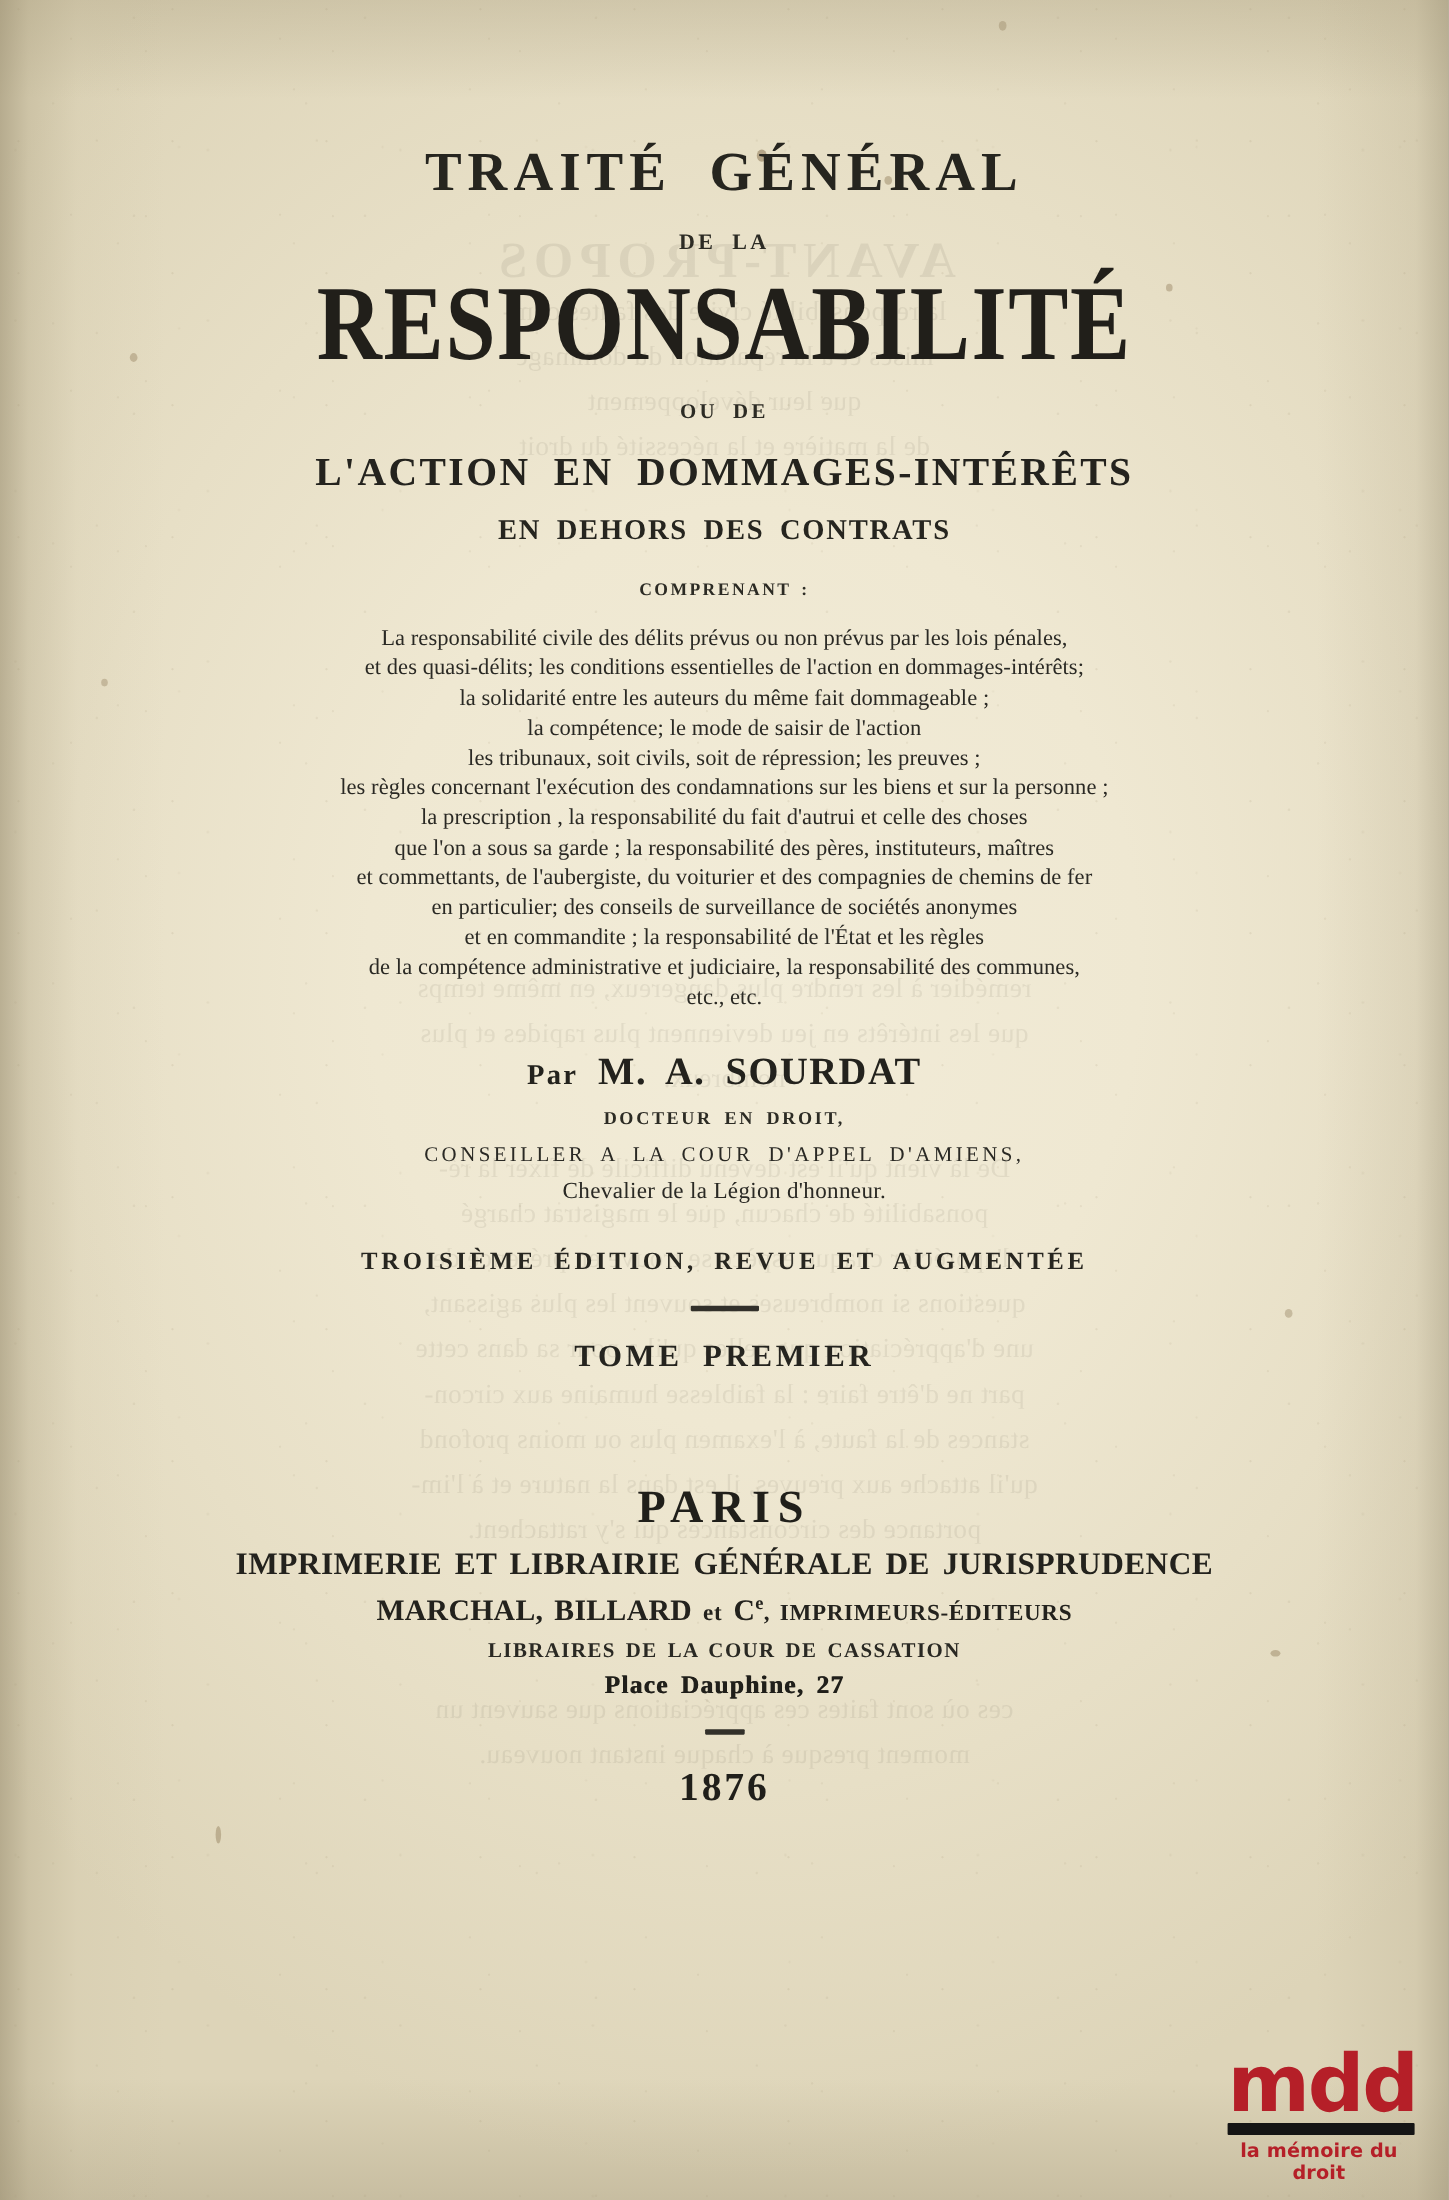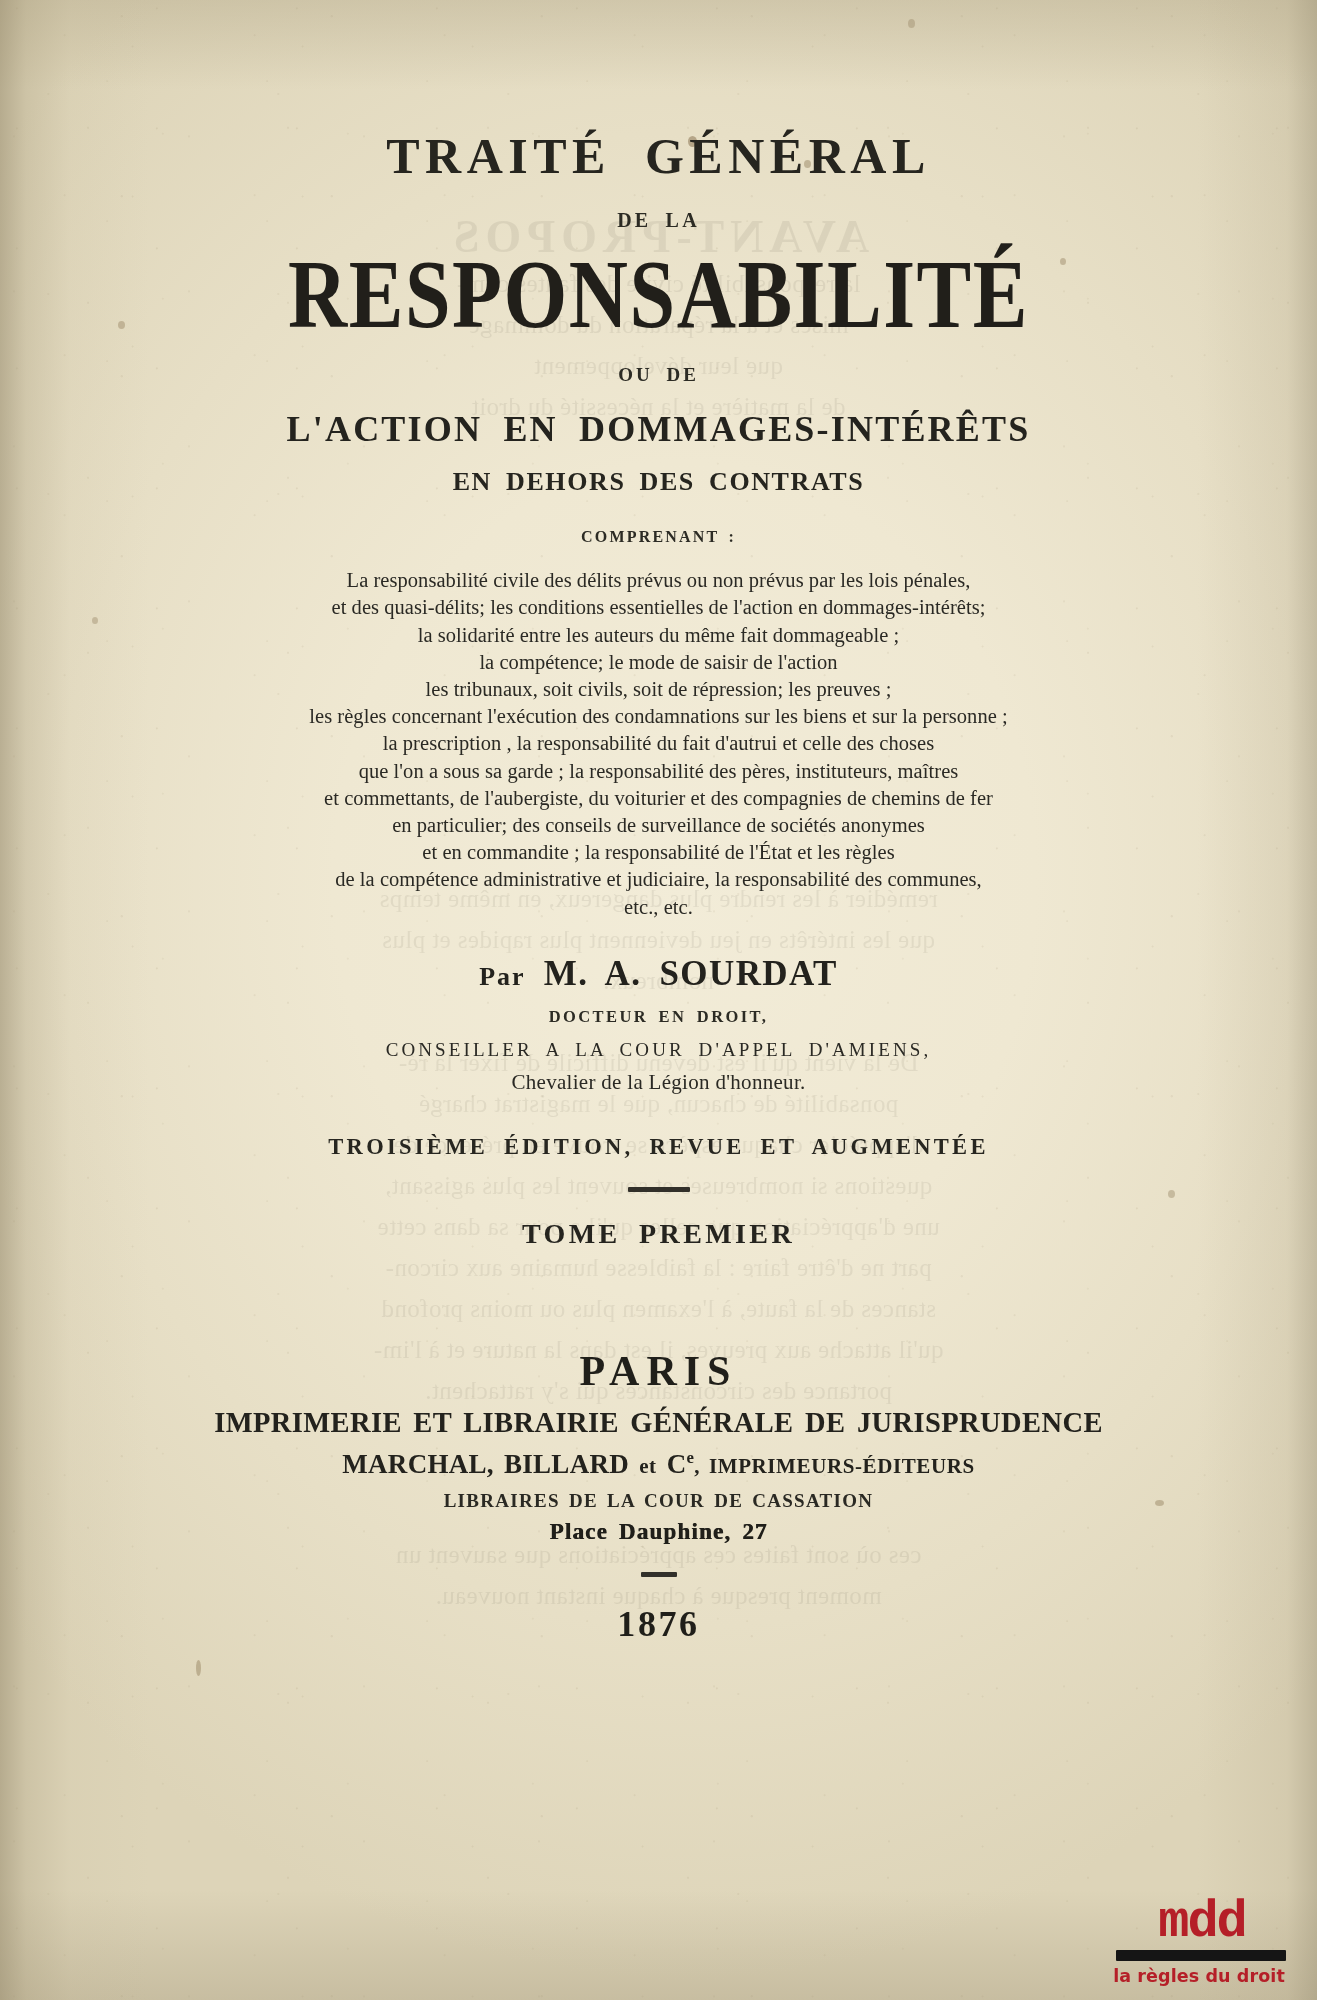--- a/index.html
+++ b/index.html
@@ -260,29 +260,28 @@
   
   #mdd-logo {
     position: absolute;
     right: 27px;
     bottom: 14px;
     width: 182px;
     text-align: center;
     font-family: "DejaVu Sans", "Liberation Sans", sans-serif;
   }
   #mdd-logo .mdd-word {
-    font-size: 52px;
+    font-size: 72px;
     font-weight: bold;
     line-height: 0.86;
     letter-spacing: -2px;
     color: #b51f28;
     position: relative;
     display: block;
     padding-left: 6px;
-    font-family: Liberation Mono, monospace;
   }
   #mdd-logo .mdd-bar {
     display: block;
     height: 11px;
     background: #151515;
     margin: 4px 4px 5px 8px;
     border-radius: 1px;
   }
   #mdd-logo .mdd-tag {
     display: block;
@@ -400,16 +399,16 @@
     <div class="rule small"></div>
     <div class="ln t-year">1876</div>
 
   </div>
 
   <div id="paper-edges"></div>
 
   <div id="mdd-logo">
     <span class="mdd-word">mdd</span>
     <span class="mdd-bar"></span>
-    <span class="mdd-tag">la règles du droit</span>
+    <span class="mdd-tag">la mémoire du droit</span>
   </div>
 
 </div>
 
 </body></html>

